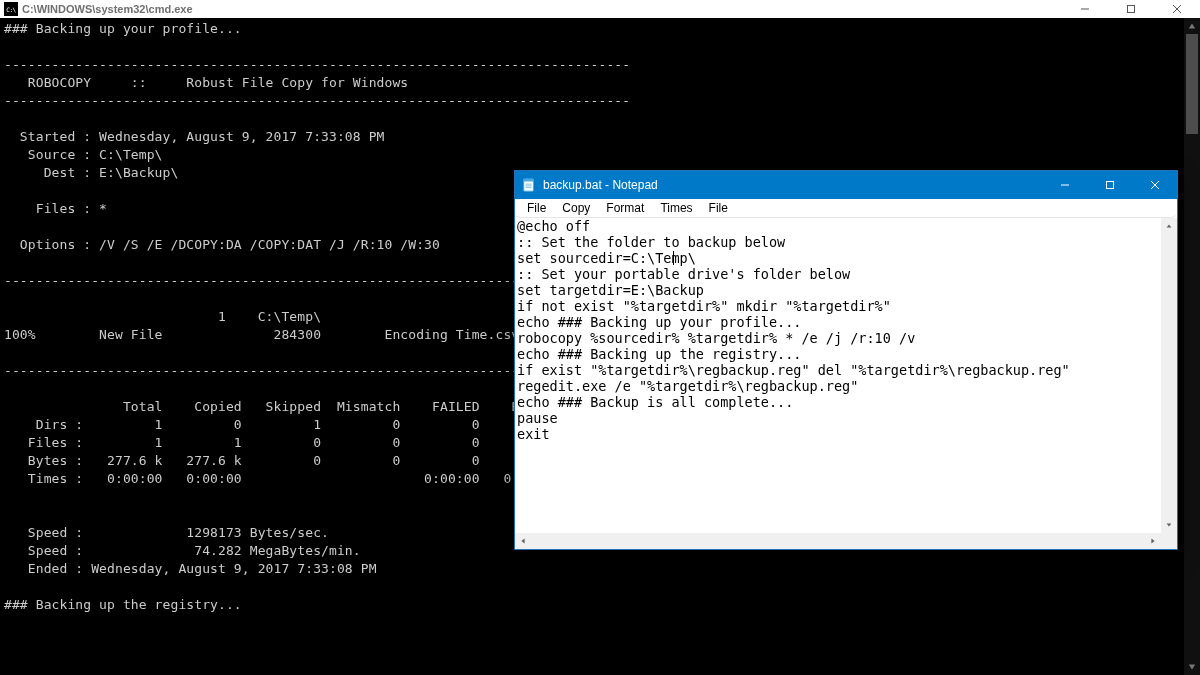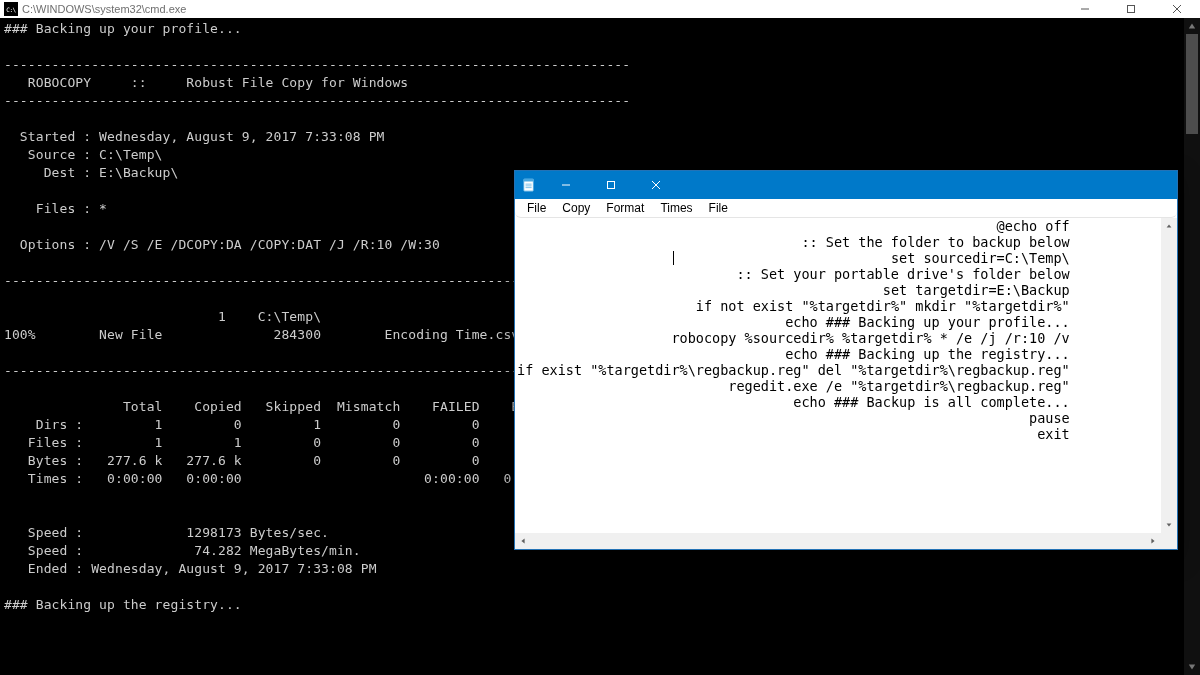--- a/index.html
+++ b/index.html
@@ -36,21 +36,21 @@
     display: flex; align-items: center; justify-content: center;
     font-size: 8px;
     background: #000; color: #fff;
     position: relative;
   }
   .cmd-title-icon::before {
     content: "C:\\";
     font-size: 6px; font-family: "Consolas", monospace; color:#fff;
     letter-spacing: -0.5px;
   }
-  .cmd-title-text { flex: 1; }
+  .cmd-title-text { flex: 1; font-weight: bold; }
   .cmd-title-btns { display: flex; }
   .cmd-title-btn {
     width: 46px; height: 18px;
     display: flex; align-items: center; justify-content: center;
     color: #555;
   }
   .cmd-title-btn svg { width: 10px; height: 10px; }
   .cmd-body {
     flex: 1;
     background: #000;
@@ -139,21 +139,20 @@
   }
   .np-pre {
     position:absolute;
     left:2px; top:0;
     margin:0; padding:0;
     font-family: "Consolas","Lucida Console",monospace;
     font-size: 13.5px;
     line-height: 16px;
     color:#000;
     white-space: pre;
-    text-align: right;
   }
   .np-cursor {
     position:absolute;
     width:1px;height:14px;background:#000;
   }
   .np-scroll-v {
     position:absolute; right:0; top:0; bottom:16px; width:16px;
     background:#f0f0f0;
   }
   .np-scroll-h {
@@ -254,20 +253,21 @@
     <div class="np-titlebar">
       <div class="np-title-icon">
         <svg viewBox="0 0 16 16">
             <rect x="2" y="1" width="11" height="14" rx="1" fill="#fff" stroke="#4aa7e0" stroke-width="1"></rect>
             <rect x="2" y="1" width="11" height="3" fill="#4aa7e0"></rect>
             <line x1="4" y1="7" x2="11" y2="7" stroke="#4aa7e0" stroke-width="0.8"></line>
             <line x1="4" y1="9" x2="11" y2="9" stroke="#4aa7e0" stroke-width="0.8"></line>
             <line x1="4" y1="11" x2="11" y2="11" stroke="#4aa7e0" stroke-width="0.8"></line>
           </svg>
       </div>
+      <div class="np-title-text">backup.bat - Notepad</div>
       <div class="np-title-btns">
         <div class="np-title-btn">
           <svg viewBox="0 0 10 10">
               <line x1="1" y1="5" x2="9" y2="5" stroke="currentColor" stroke-width="1"></line>
             </svg>
         </div>
         <div class="np-title-btn">
           <svg viewBox="0 0 10 10">
               <rect x="1.5" y="1.5" width="7" height="7" fill="none" stroke="currentColor" stroke-width="1"></rect>
             </svg>

